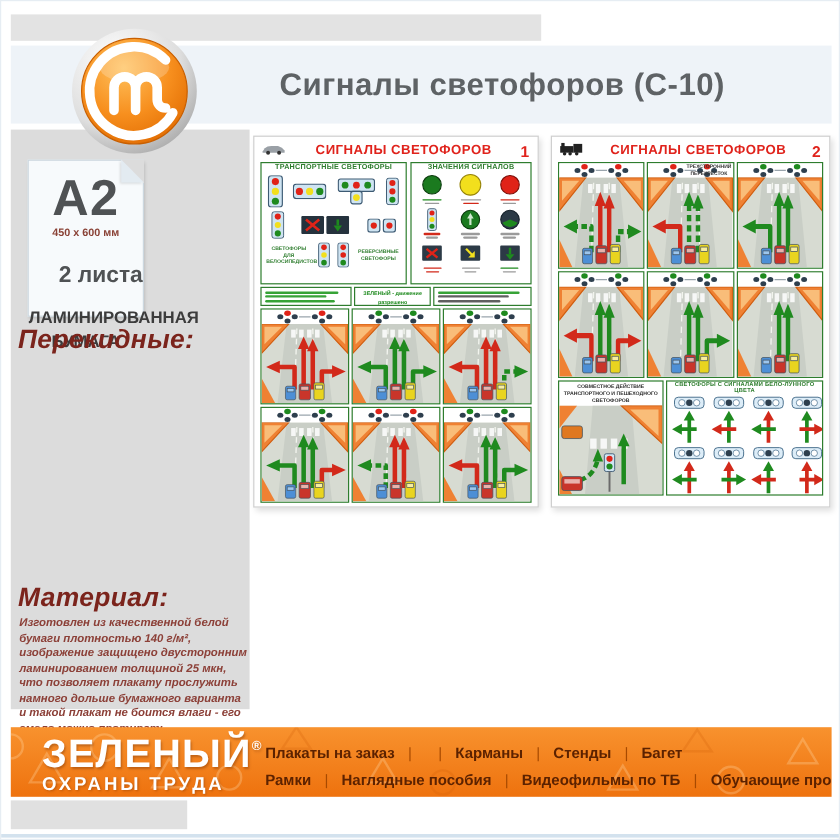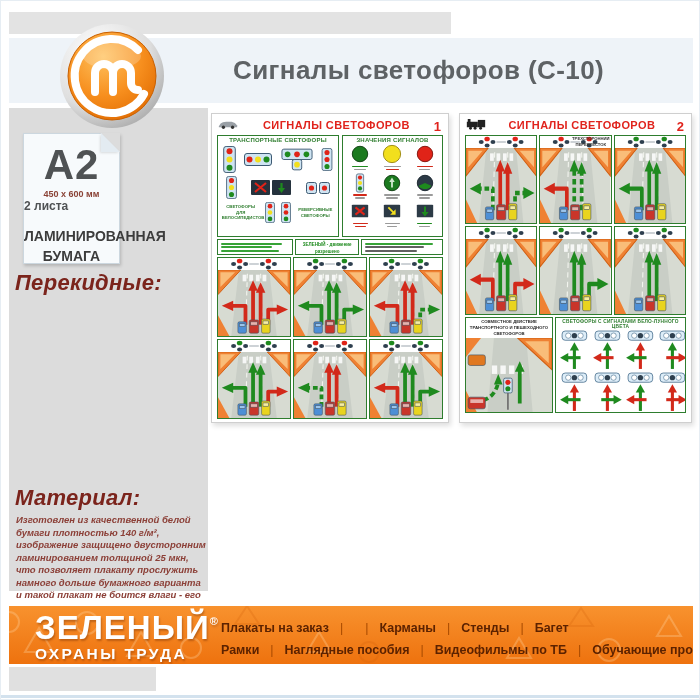--- a/index.html
+++ b/index.html
@@ -16,21 +16,21 @@
   .logo{position:absolute;left:58px;top:22px;width:106px;height:106px;z-index:6;cursor:pointer}
   .logo svg{width:100%;height:100%;display:block}
 
   
   .left-panel{position:absolute;left:8px;top:107px;width:199px;height:483px;background:#dcdcdc}
   .a2-card{position:absolute;left:14px;top:25px;width:97px;height:131px;background:#f7fafc;border:1px solid #ccd7df;box-shadow:1px 2px 3px rgba(0,0,0,.18)}
   .a2-card::before{content:"";position:absolute;top:-1px;right:-1px;border-top:20px solid #dcdcdc;border-left:20px solid transparent}
   .a2-card::after{content:"";position:absolute;top:-1px;right:-1px;border-bottom:19px solid #e3ebf1;border-right:19px solid transparent;filter:drop-shadow(-1px 1px 1px rgba(0,0,0,.12))}
   .fmt{margin-top:10px;text-align:center;font-size:42px;font-weight:bold;color:#4f5254;letter-spacing:1px;line-height:1}
   .dims{text-align:center;font-size:9px;font-weight:bold;color:#8a4236;margin-top:3px}
-  .sheets{text-align:left;font-size:12px;font-weight:bold;color:#4f5254;margin-top:0}
+  .sheets{text-align:right;font-size:19px;font-weight:bold;color:#4f5254;margin-top:20px}
   .paper{text-align:center;font-size:14px;font-weight:bold;color:#3c3c3c;margin-top:13px;line-height:1.45;white-space:pre-line}
   .sec-heading{position:absolute;left:6px;font-size:22px;font-weight:bold;font-style:italic;color:#7b241c;letter-spacing:.3px}
   .sec-text{position:absolute;left:7px;width:190px;font-size:9.5px;font-weight:bold;font-style:italic;color:#8c4038;line-height:1.32}
   .h-contents{top:162px}.t-contents{top:192px}
   .h-material{top:377px}.t-material{top:406px}
 
   
   .poster{position:absolute;top:112px;background:#fff;border:1px solid #cfcfcf;box-shadow:2px 3px 5px rgba(0,0,0,.13);padding:5px}
   .p1{left:210px;width:238px;height:310px}
   .p2{left:458px;width:233px;height:310px}

